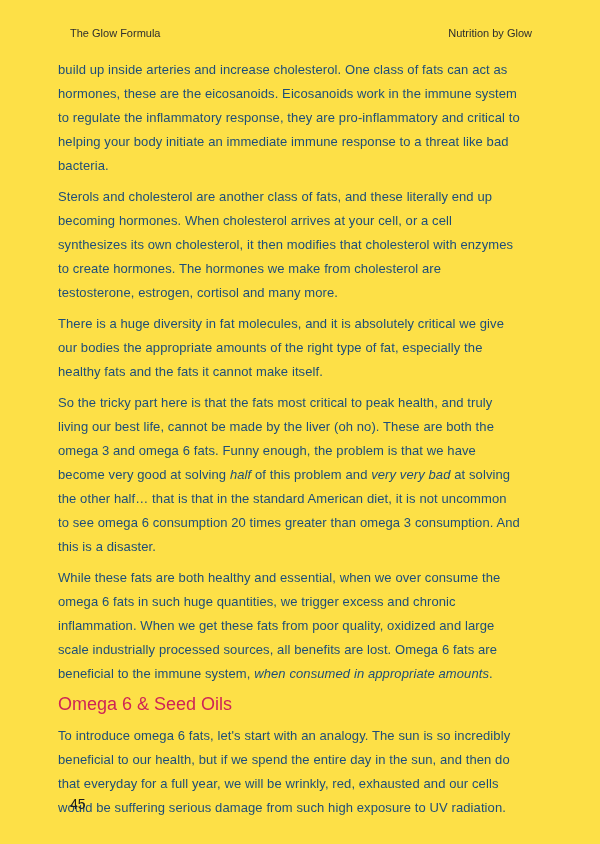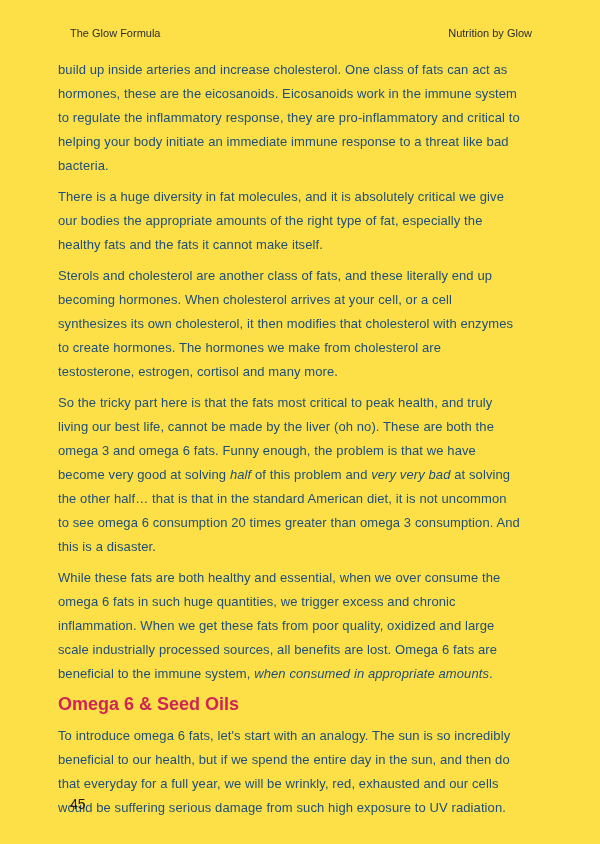--- a/index.html
+++ b/index.html
@@ -41,21 +41,21 @@
     color: #1e4e79;
     letter-spacing: 0.1px;
   }
   .content p em {
     font-style: italic;
   }
   .content h2 {
     margin: 8px 0 10px 0;
     font-size: 18px;
     line-height: 20px;
-    font-weight: bold;
+    font-weight: normal;
     color: #ce2456;
   }
   .page-footer {
     position: absolute;
     top: 796px;
     left: 70px;
     width: 462px;
     text-align: left;
     font-size: 14px;
     color: #1c1c1c;
@@ -67,22 +67,22 @@
 <div class="page">
 
   <header class="page-header">
     <span>The Glow Formula</span>
     <span>Nutrition by Glow</span>
   </header>
 
   <main class="content">
 
   <p><span>build up inside arteries and increase cholesterol. One class of fats can act as hormones, these are the eicosanoids. Eicosanoids work in the immune system to regulate the inflammatory response, they are pro-inflammatory and critical to helping your body initiate an immediate immune response to a threat like bad bacteria.</span></p>
+      <p><span>Sterols and cholesterol are another class of fats, and these literally end up becoming hormones. When cholesterol arrives at your cell, or a cell synthesizes its own cholesterol, it then modifies that cholesterol with enzymes to create hormones. The hormones we make from cholesterol are testosterone, estrogen, cortisol and many more.</span></p>
       <p><span>There is a huge diversity in fat molecules, and it is absolutely critical we give our bodies the appropriate amounts of the right type of fat, especially the healthy fats and the fats it cannot make itself.</span></p>
-      <p><span>Sterols and cholesterol are another class of fats, and these literally end up becoming hormones. When cholesterol arrives at your cell, or a cell synthesizes its own cholesterol, it then modifies that cholesterol with enzymes to create hormones. The hormones we make from cholesterol are testosterone, estrogen, cortisol and many more.</span></p>
       <p><span>So the tricky part here is that the fats most critical to peak health, and truly living our best life, cannot be made by the liver (oh no). These are both the omega 3 and omega 6 fats. Funny enough, the problem is that we have become very good at solving </span><em>half</em><span> of this problem and </span><em>very very bad</em><span> at solving the other half… that is that in the standard American diet, it is not uncommon to see omega 6 consumption 20 times greater than omega 3 consumption. And this is a disaster.</span></p>
       <p><span>While these fats are both healthy and essential, when we over consume the omega 6 fats in such huge quantities, we trigger excess and chronic inflammation. When we get these fats from poor quality, oxidized and large scale industrially processed sources, all benefits are lost. Omega 6 fats are beneficial to the immune system, </span><em>when consumed in appropriate amounts</em><span>.</span></p>
       <h2>Omega 6 &amp; Seed Oils</h2>
       <p><span>To introduce omega 6 fats, let's start with an analogy. The sun is so incredibly beneficial to our health, but if we spend the entire day in the sun, and then do that everyday for a full year, we will be wrinkly, red, exhausted and our cells would be suffering serious damage from such high exposure to UV radiation.</span></p>
     </main>
 
   <footer class="page-footer">
     <span>45</span>
   </footer>
 

